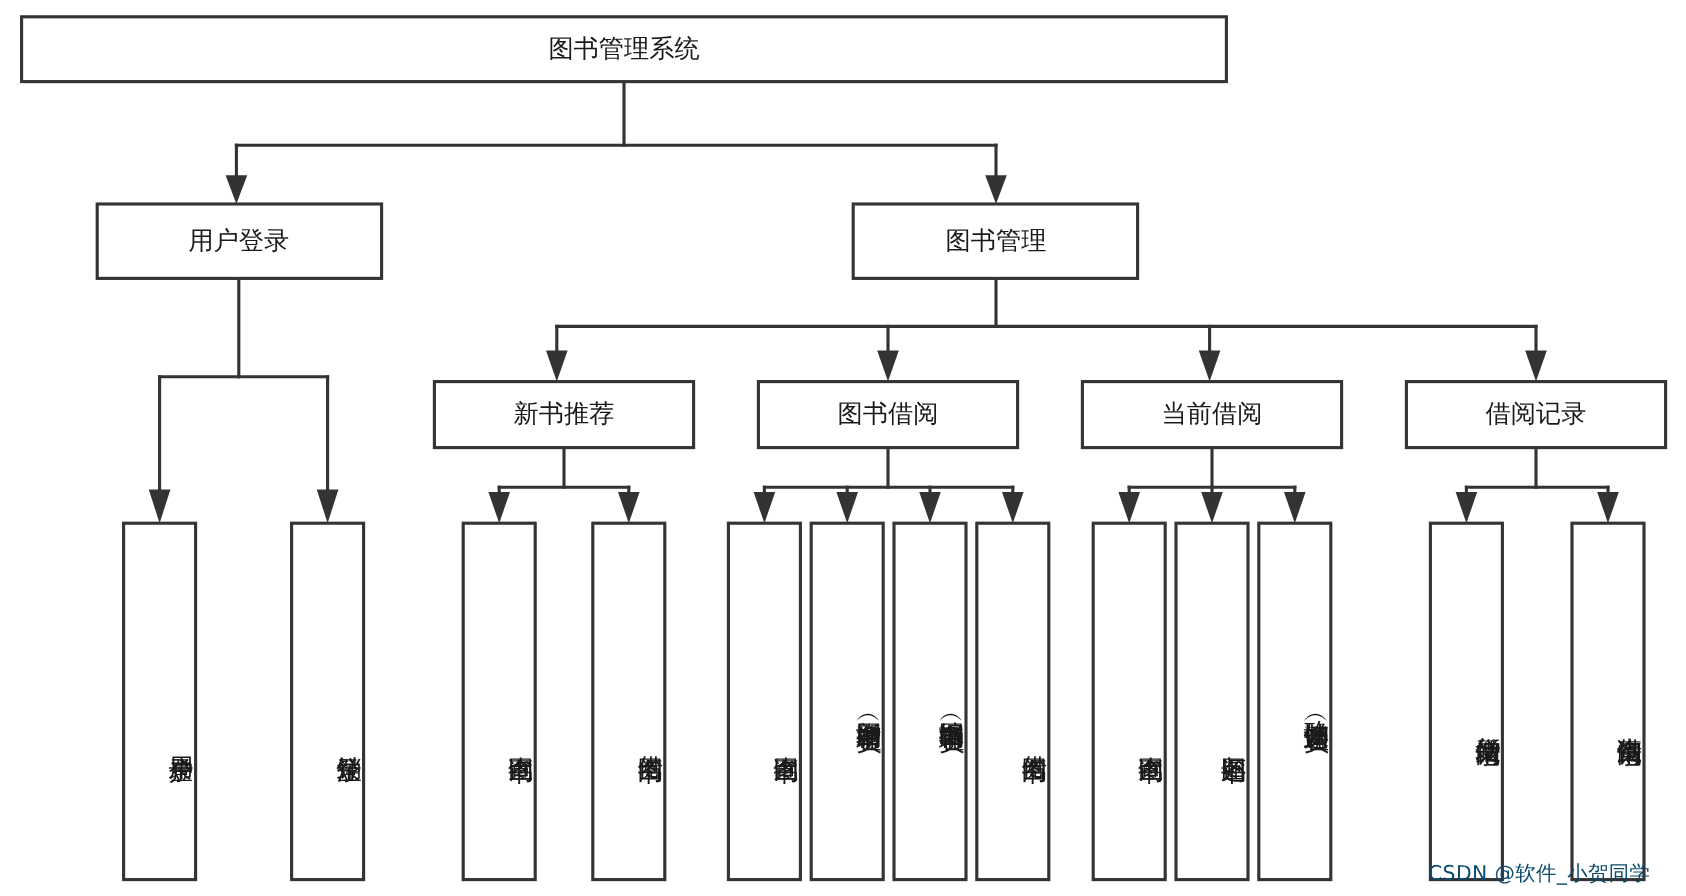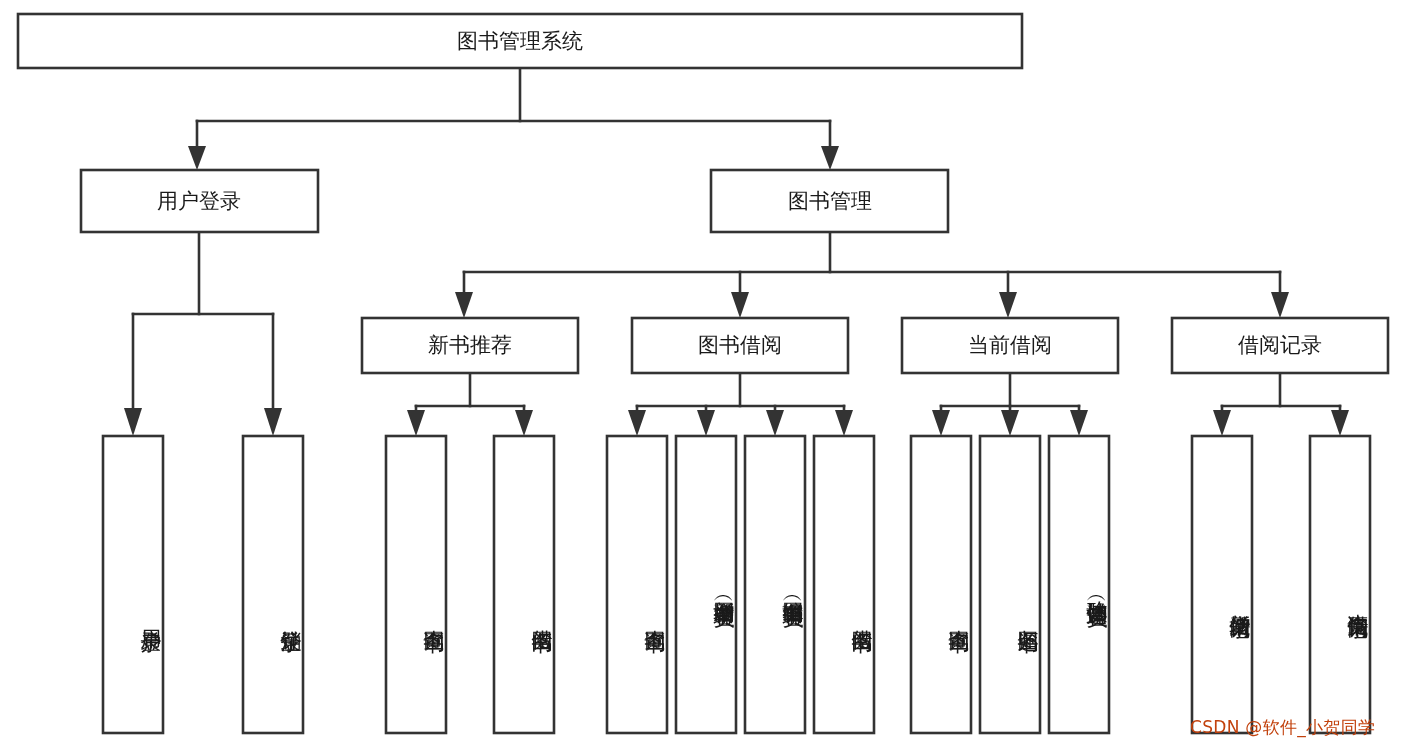--- a/index.html
+++ b/index.html
@@ -72,21 +72,21 @@
     justify-content: center;
     white-space: nowrap;
     pointer-events: none;
   }
   .watermark {
     position: absolute;
     left: 1190px;
     top: 716px;
     font-family: "DejaVu Sans", "Liberation Sans", sans-serif;
     font-size: 17px;
-    color: #c2410c;
+    color: #0c4a6e;
     white-space: nowrap;
     letter-spacing: 0.3px;
   }
 </style>
 </head>
 <body>
 
 <div id="diagram-root">
 
   <svg id="tree-svg" viewBox="0 0 1405 747">

